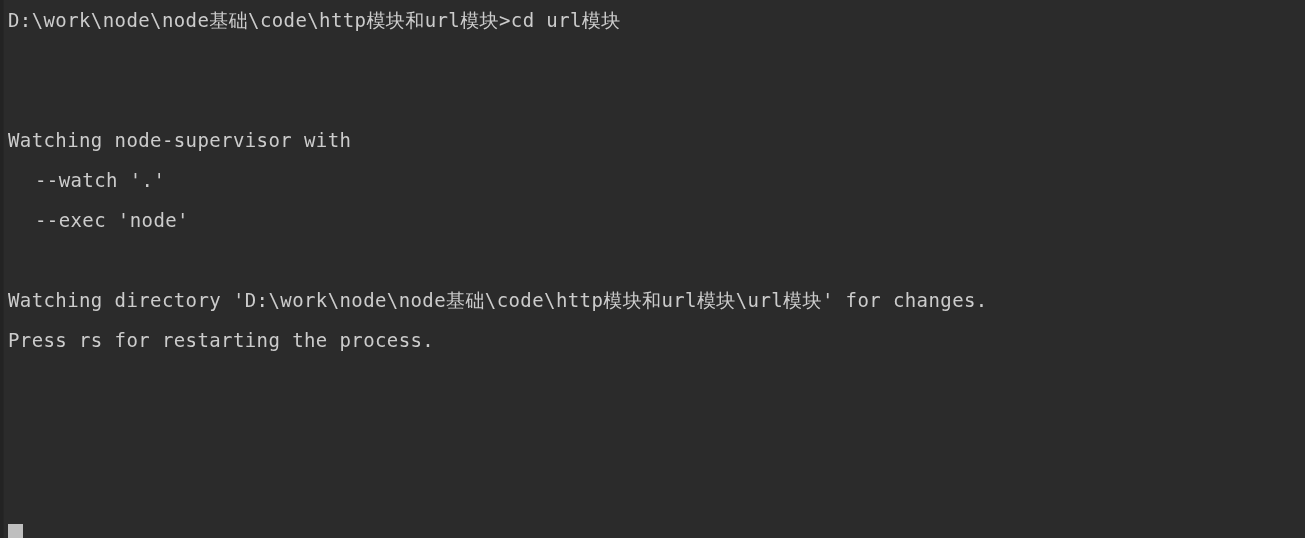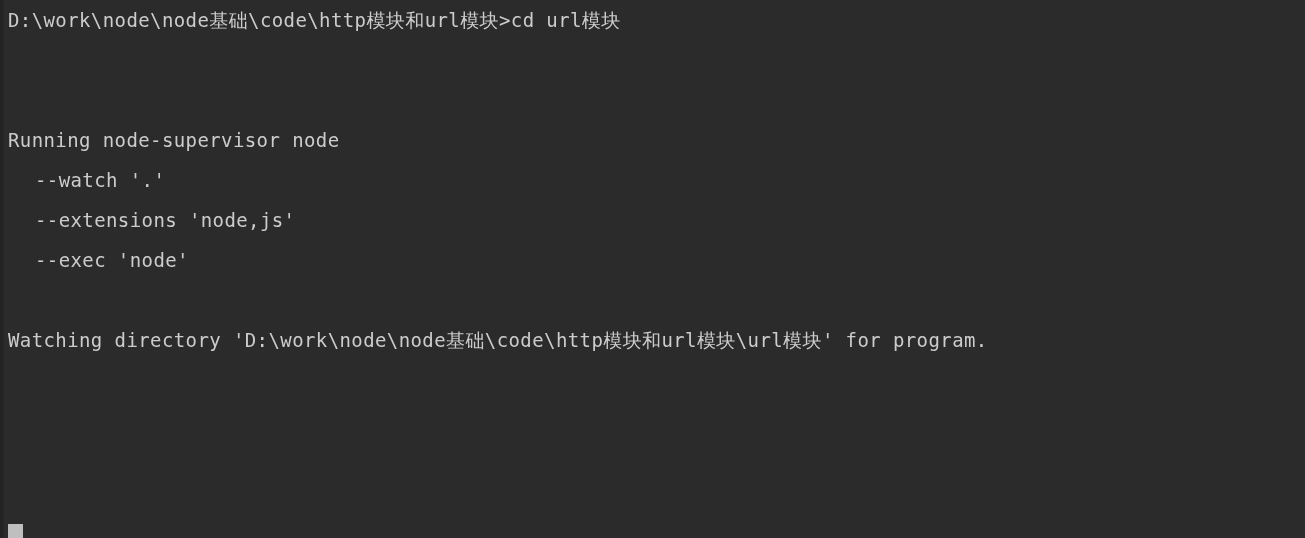--- a/index.html
+++ b/index.html
@@ -84,32 +84,32 @@
 
   <div id="screen">
 
     <div class="line">D:\work\node\node基础\code\http模块和url模块&gt;cd url模块</div>
 
     <div class="line blank"> </div>
 
 
     <div class="line blank"> </div>
 
-    <div class="line">Running node-supervisor node</div>
+    <div class="line">Watching node-supervisor with</div>
 
 
     <div class="line indent">--watch '.'</div>
 
-    <div class="line indent">--extensions 'node,js'</div>
 
     <div class="line indent">--exec 'node'</div>
 
     <div class="line blank"> </div>
 
 
-    <div class="line">Watching directory 'D:\work\node\node基础\code\http模块和url模块\url模块' for program.</div>
+    <div class="line">Watching directory 'D:\work\node\node基础\code\http模块和url模块\url模块' for changes.</div>
 
+    <div class="line">Press rs for restarting the process.</div>
 
   </div>
 
   <div id="cursor"></div>
 
 </div>
 
 </body></html>

